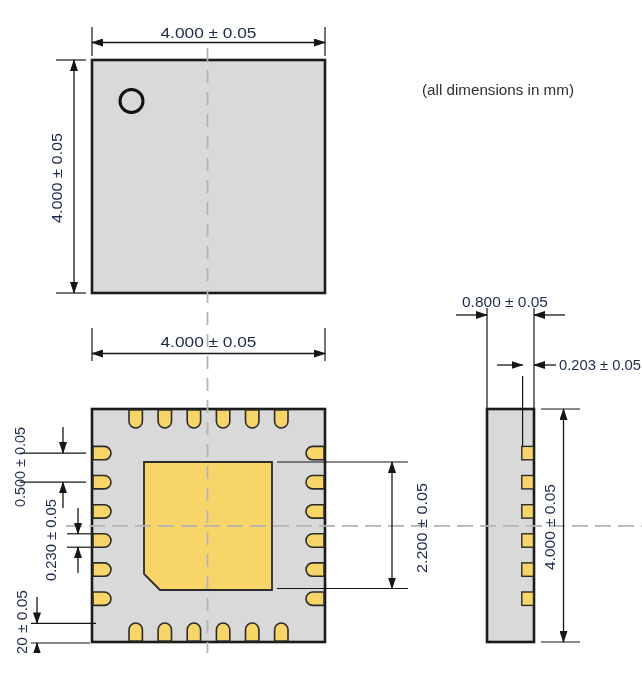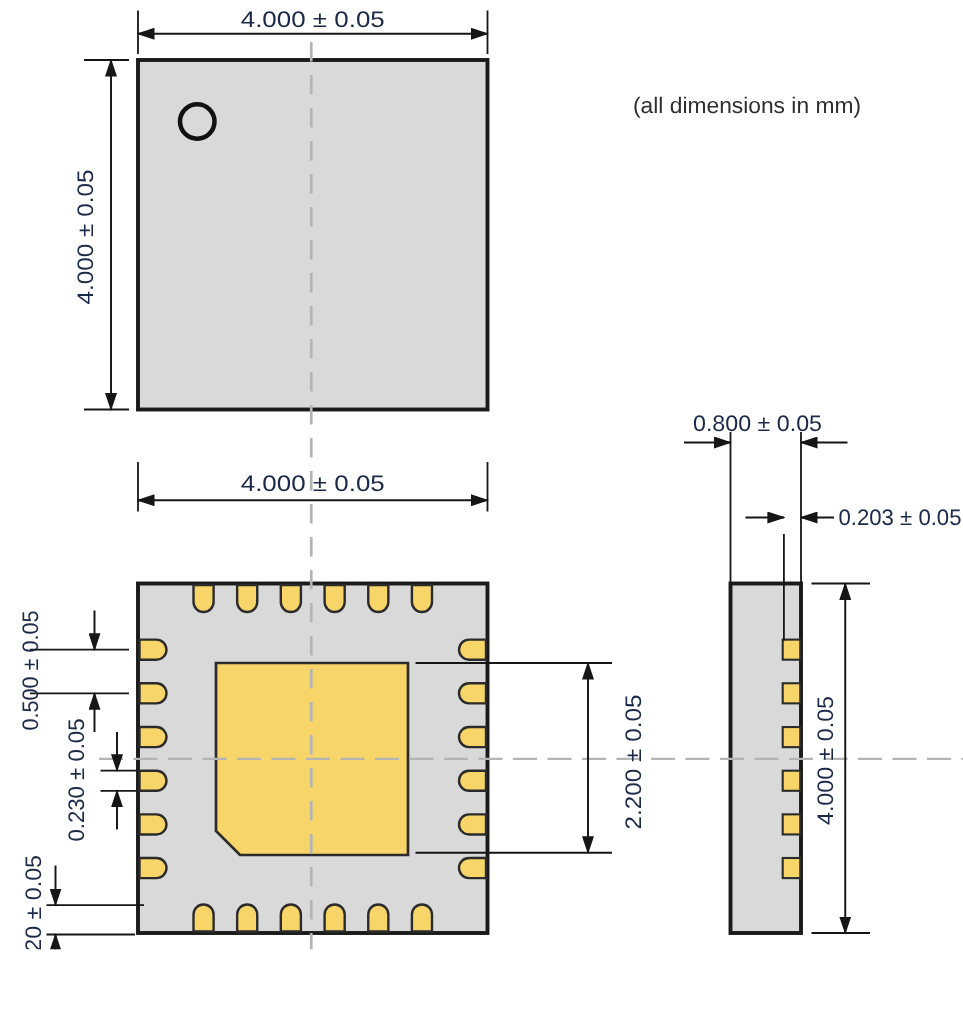--- a/index.html
+++ b/index.html
@@ -1,17 +1,17 @@
 <!DOCTYPE html>
 <html style="--body: #d9d9d9; --pad: #f7d569; --outline: #1a1a1a; --line: #161616; --dim-text: #1c2a4a; --note-text: #2e2e2e; --centerline: #b4b4b4;"><head>
 <meta charset="utf-8">
 <style>
   html,body{margin:0;padding:0;background:#ffffff;}
   .canvas{position:relative;width:642px;height:633px;background:#ffffff;overflow:hidden;
-          font-family:"Liberation Sans",sans-serif;}
+          font-family:"Liberation Sans",sans-serif;margin-top:20px;}
   svg{display:block;}
   .body-fill{fill:var(--body);stroke:var(--outline);stroke-width:2.6;}
   .pad{fill:var(--pad);stroke:#2b2b2b;stroke-width:1.6;}
   .pad-side{fill:var(--pad);stroke:#2b2b2b;stroke-width:1.4;}
   .thermal{fill:var(--pad);stroke:#2b2b2b;stroke-width:1.8;}
   .pin1{fill:none;stroke:#111111;stroke-width:3;}
   .ext{stroke:var(--line);stroke-width:1.2;fill:none;}
   .dim{stroke:var(--line);stroke-width:1.3;fill:none;}
   .arrowhead{fill:var(--line);}
   .clv{stroke:var(--centerline);stroke-width:1.8;stroke-dasharray:13 9;fill:none;}

